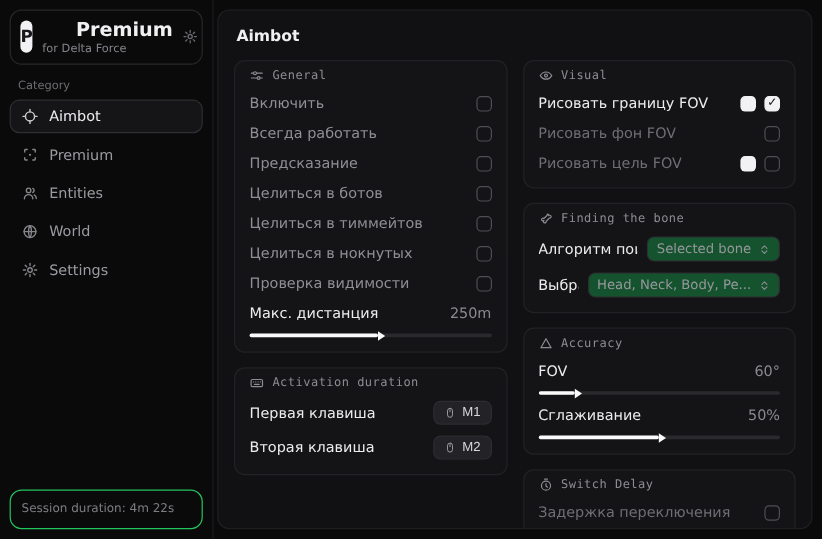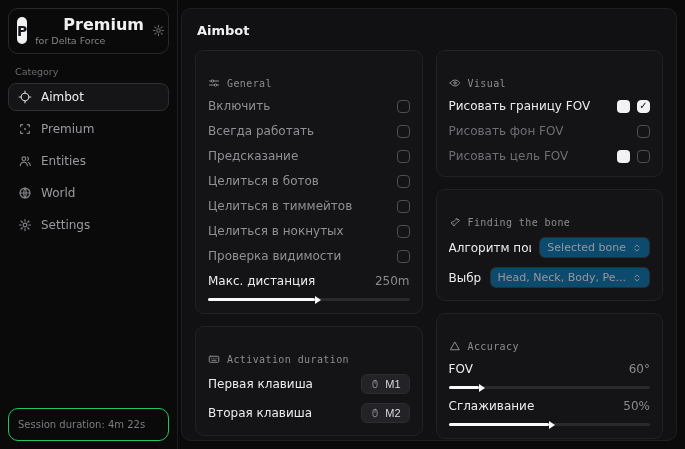--- a/index.html
+++ b/index.html
@@ -60,21 +60,21 @@
     background:#111113; border:1px solid #1f1f22; border-radius:10px;
     padding:12px 13px; overflow:hidden;
     display:flex; flex-direction:column;
   }
   .page-title { font-size:13px; font-weight:bold; color:#f0f0f2; margin:2px 0 12px 2px; }
   .columns { display:flex; gap:13px; align-items:flex-start; }
   .col { flex:1; display:flex; flex-direction:column; gap:12px; min-width:0; }
 
   .panel {
     background:#141416; border:1px solid #222226; border-radius:9px;
-    padding:26px 12px 12px 12px;
+    padding:6px 12px 12px 12px;
   }
   .panel-head {
     display:flex; align-items:center; gap:7px;
     font-family:"DejaVu Sans Mono","Liberation Mono",monospace;
     font-size:10px; color:#8c8c92; letter-spacing:.4px;
     margin-bottom:3px;
   }
   .panel-head svg { width:12px; height:12px; }
 
   .row {
@@ -106,21 +106,21 @@
 
   .keybtn {
     display:flex; align-items:center; gap:5px;
     background:#232327; border:1px solid #2c2c31; border-radius:6px;
     padding:3px 8px; font-size:11px; color:#d8d8dc; cursor:pointer;
   }
   .keybtn svg { width:10px; height:12px; color:#9a9aa0; }
 
   .select {
     display:flex; align-items:center; gap:6px;
-    background:#0c4a6e; border:1px solid #2c2c31; border-radius:6px;
+    background:#14532d; border:1px solid #2c2c31; border-radius:6px;
     padding:3px 7px; font-size:11px; color:#97979d; cursor:pointer;
     white-space:nowrap; flex:none;
   }
   .select svg { width:10px; height:10px; color:#8a8a90; }
 </style>
 </head>
 <body>
 
 <aside class="sidebar">
   <div class="brand-card">

